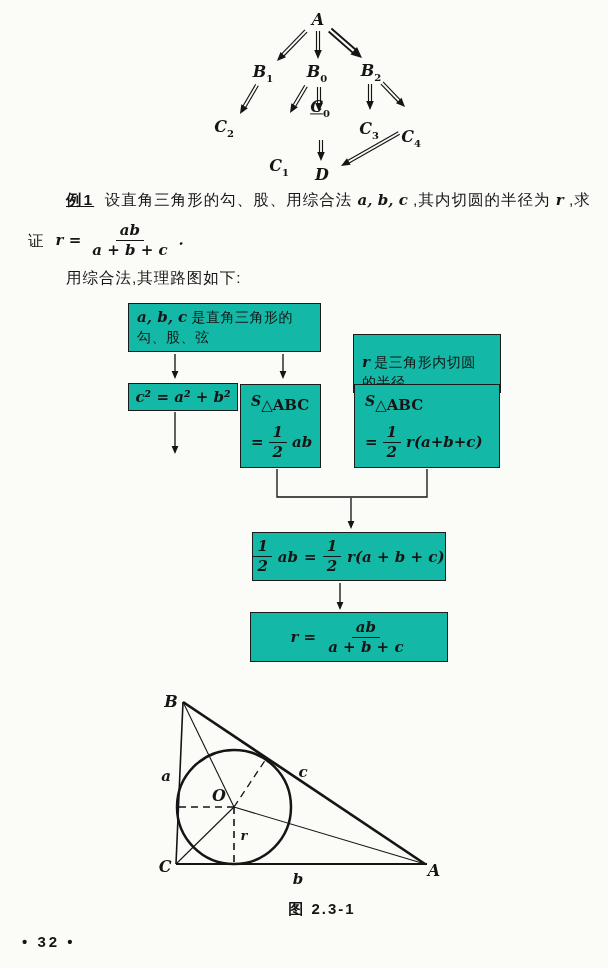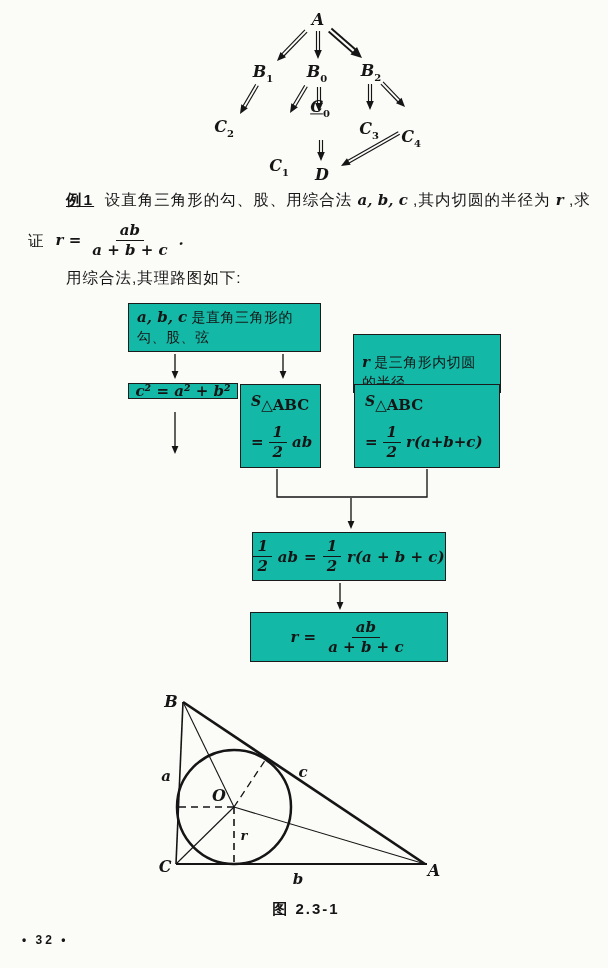--- a/index.html
+++ b/index.html
@@ -28,21 +28,21 @@
   
   .fbox{
     position:absolute;border:1.7px solid #1b1b1b;background:#14b8a6;
     font-size:14px;box-sizing:border-box;
   }
   .fbox .cn{letter-spacing:0.5px;}
   .fbox .row{display:flex;align-items:center;gap:5px;}
   .ssub{font:italic 600 14px "DejaVu Serif",serif;}
   .ssub sub{font-size:15px;font-style:normal;}
   .caption{font-weight:bold;font-size:15px;letter-spacing:2px;}
-  .pagenum{font-weight:bold;font-size:12px;letter-spacing:3px;}
+  .pagenum{font-weight:bold;font-size:15px;letter-spacing:3px;}
 </style>
 </head>
 <body>
 
 <div id="page">
 
   <svg id="arrows-svg" width="608" height="968" viewBox="0 0 608 968">
       <g>
         <line x1="304.9215174359263" y1="29.957466854728786" x2="280.78667211385863" y2="54.924548222385" stroke="#151515" stroke-width="1.15"></line>
         <line x1="307.0784825640737" y1="32.042533145271214" x2="282.943637242006" y2="57.00961451292743" stroke="#151515" stroke-width="1.15"></line>
@@ -154,21 +154,21 @@
   <div class="fbox" style="left:128px;top:303px;width:193px;height:49px;padding:3px 8px;line-height:1.45;">
     <span class="m">a, b, c</span><span class="cn"> 是直角三角形的</span><br>
     <span class="cn">勾、股、弦</span>
   </div>
 
   <div class="fbox" style="left:353px;top:301px;width:148px;height:59px;padding:17px 8px;line-height:1.45;margin-top:33px;">
     <span class="m">r</span><span class="cn"> 是三角形内切圆</span><br>
     <span class="cn">的半径</span>
   </div>
 
-  <div class="fbox" style="left:128px;top:383px;width:110px;height:16px;display:flex;align-items:center;justify-content:center;">
+  <div class="fbox" style="left:128px;top:383px;width:110px;height:28px;display:flex;align-items:center;justify-content:center;">
     <span class="m">c² = a² + b²</span>
   </div>
 
   <div class="fbox" style="left:240px;top:384px;width:81px;height:84px;padding:8px 10px;">
     <div class="ssub">
       <span>S</span><sub>△ABC</sub>
     </div>
     <div class="row" style="margin-top:9px;">
       <span class="m">=</span>
       <span class="frac">
@@ -233,17 +233,17 @@
       <text x="165" y="872">C</text>
       <text x="434" y="876">A</text>
       <text x="166" y="781" font-size="15">a</text>
       <text x="298" y="884" font-size="15">b</text>
       <text x="303" y="777" font-size="15">c</text>
       <text x="219" y="801">O</text>
       <text x="244" y="840" font-size="13">r</text>
     </g>
   </svg>
 
-  <div class="abs caption" style="left:236px;top:900px;width:140px;text-align:center;">图  2.3-1</div>
+  <div class="abs caption" style="left:252px;top:900px;width:140px;text-align:center;">图  2.3-1</div>
 
   <div class="abs pagenum" style="left:22px;top:933px;">• 32 •</div>
 
 </div>
 
 </body></html>

